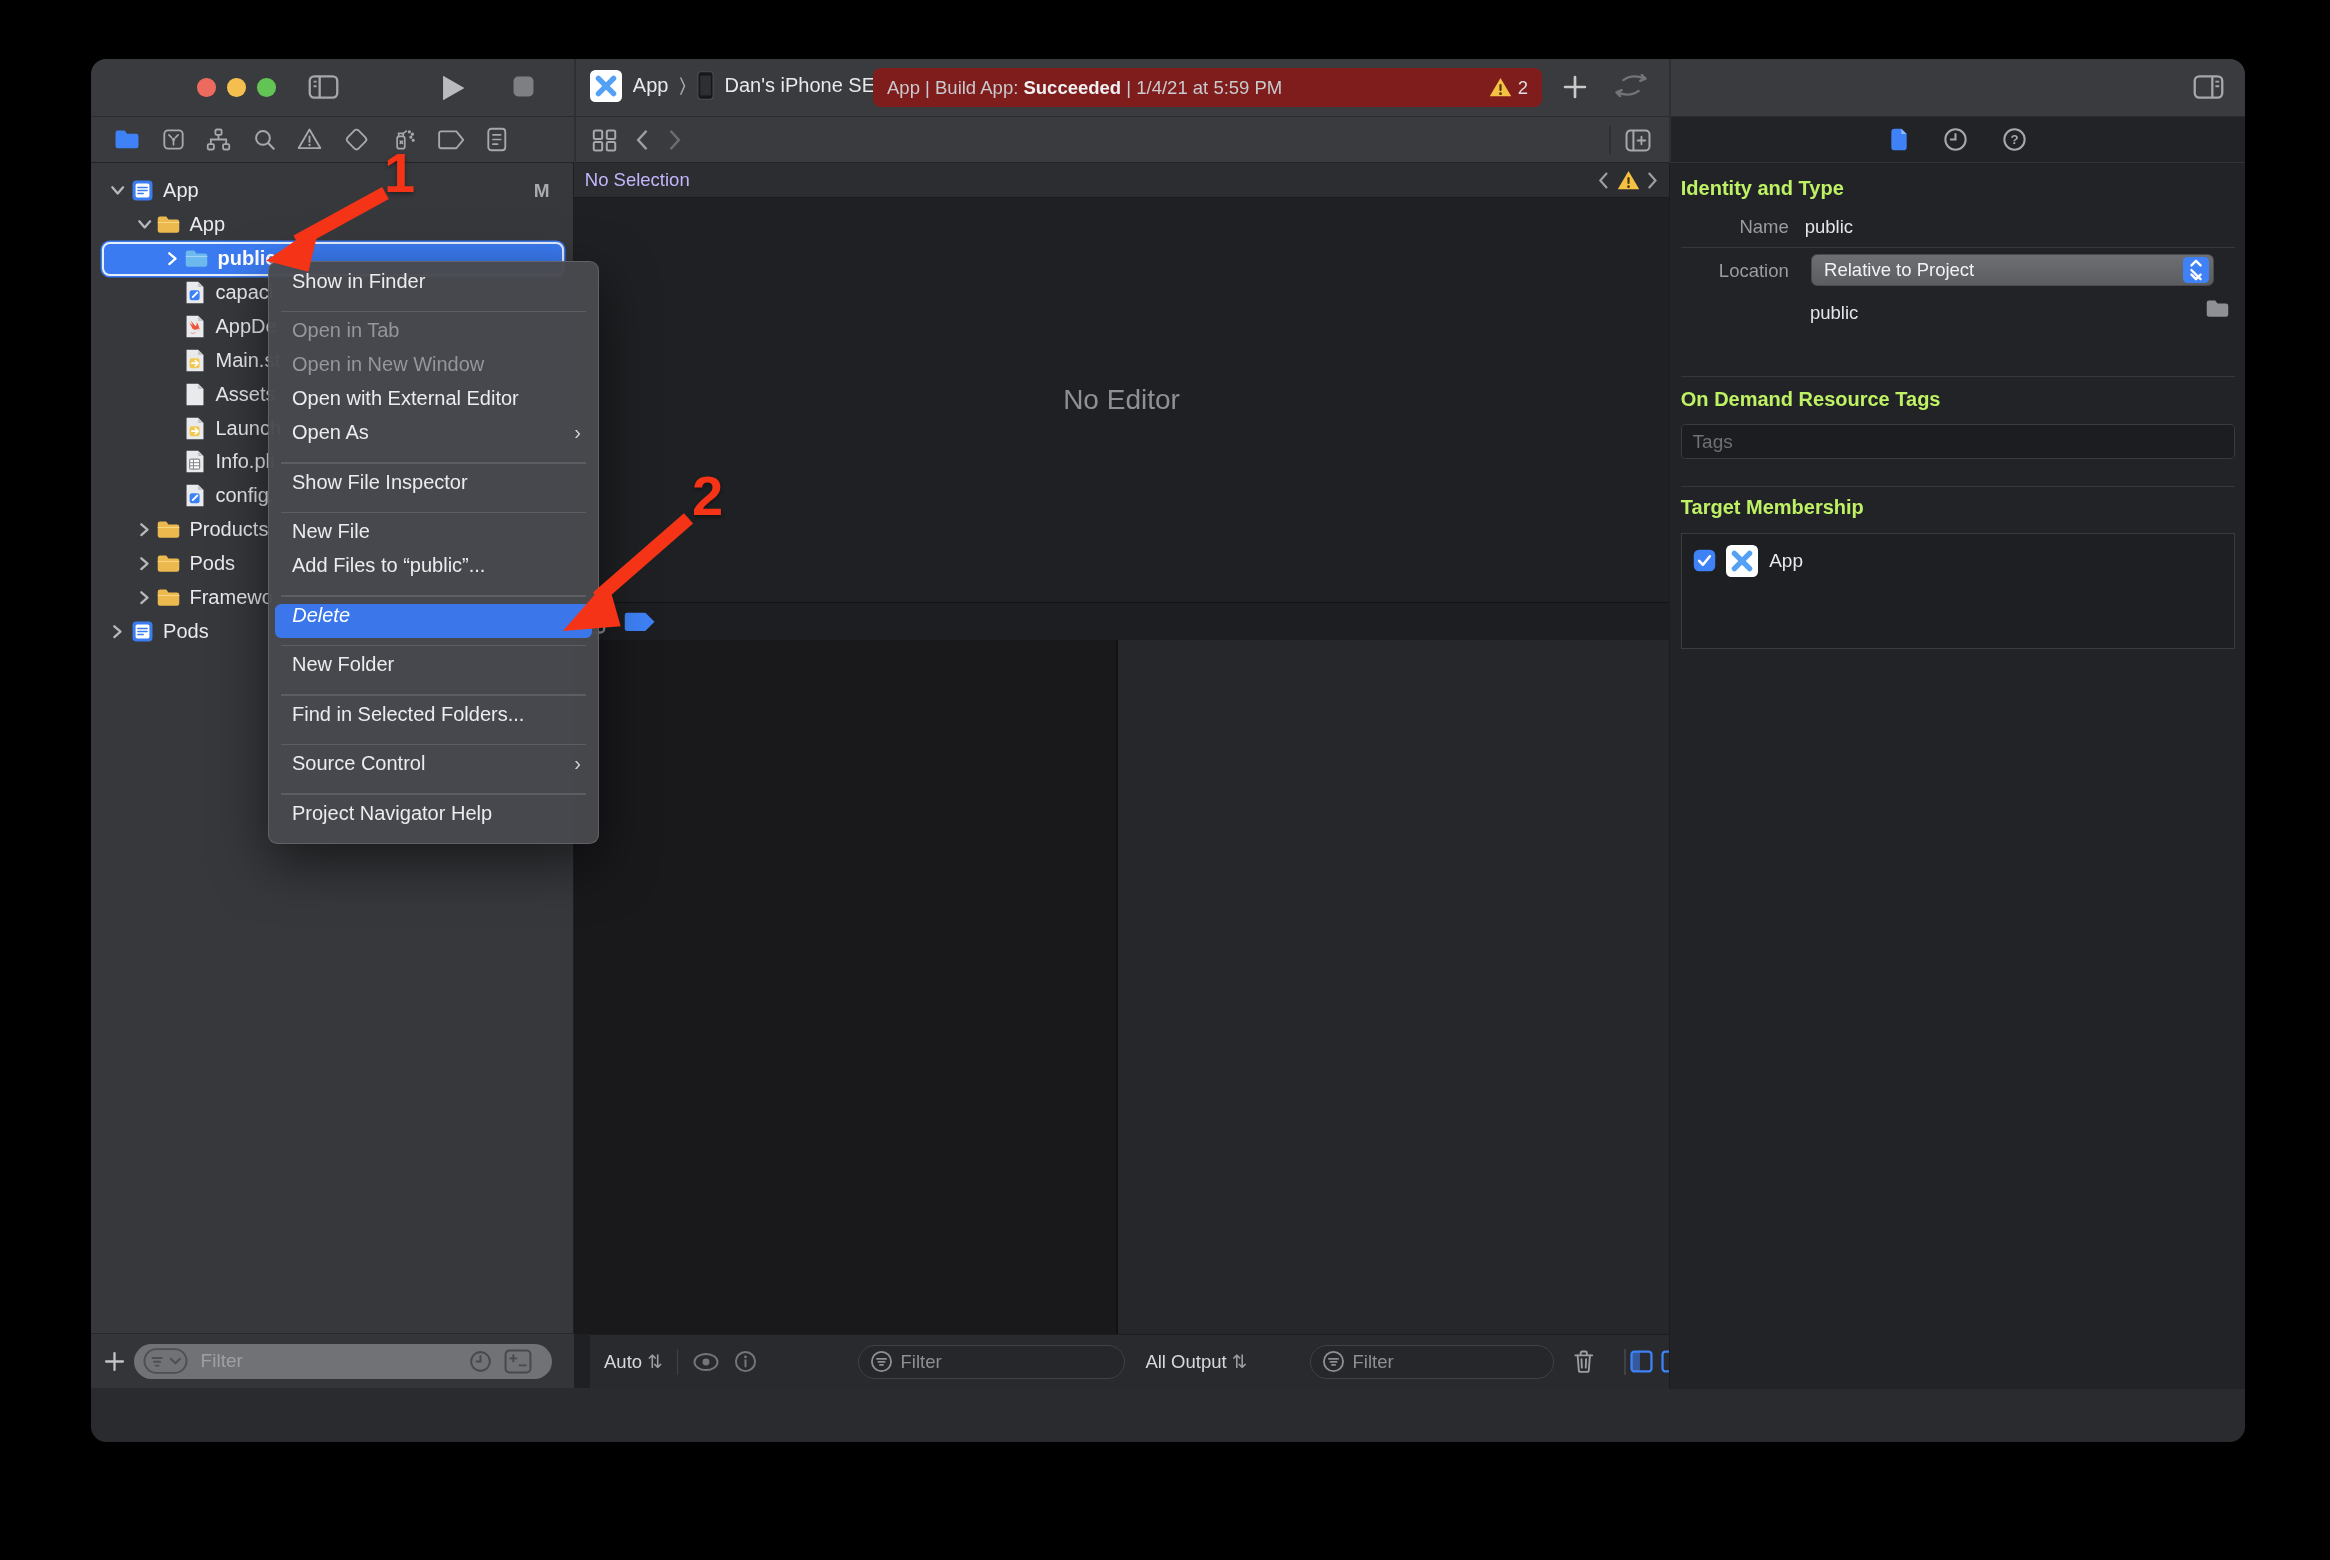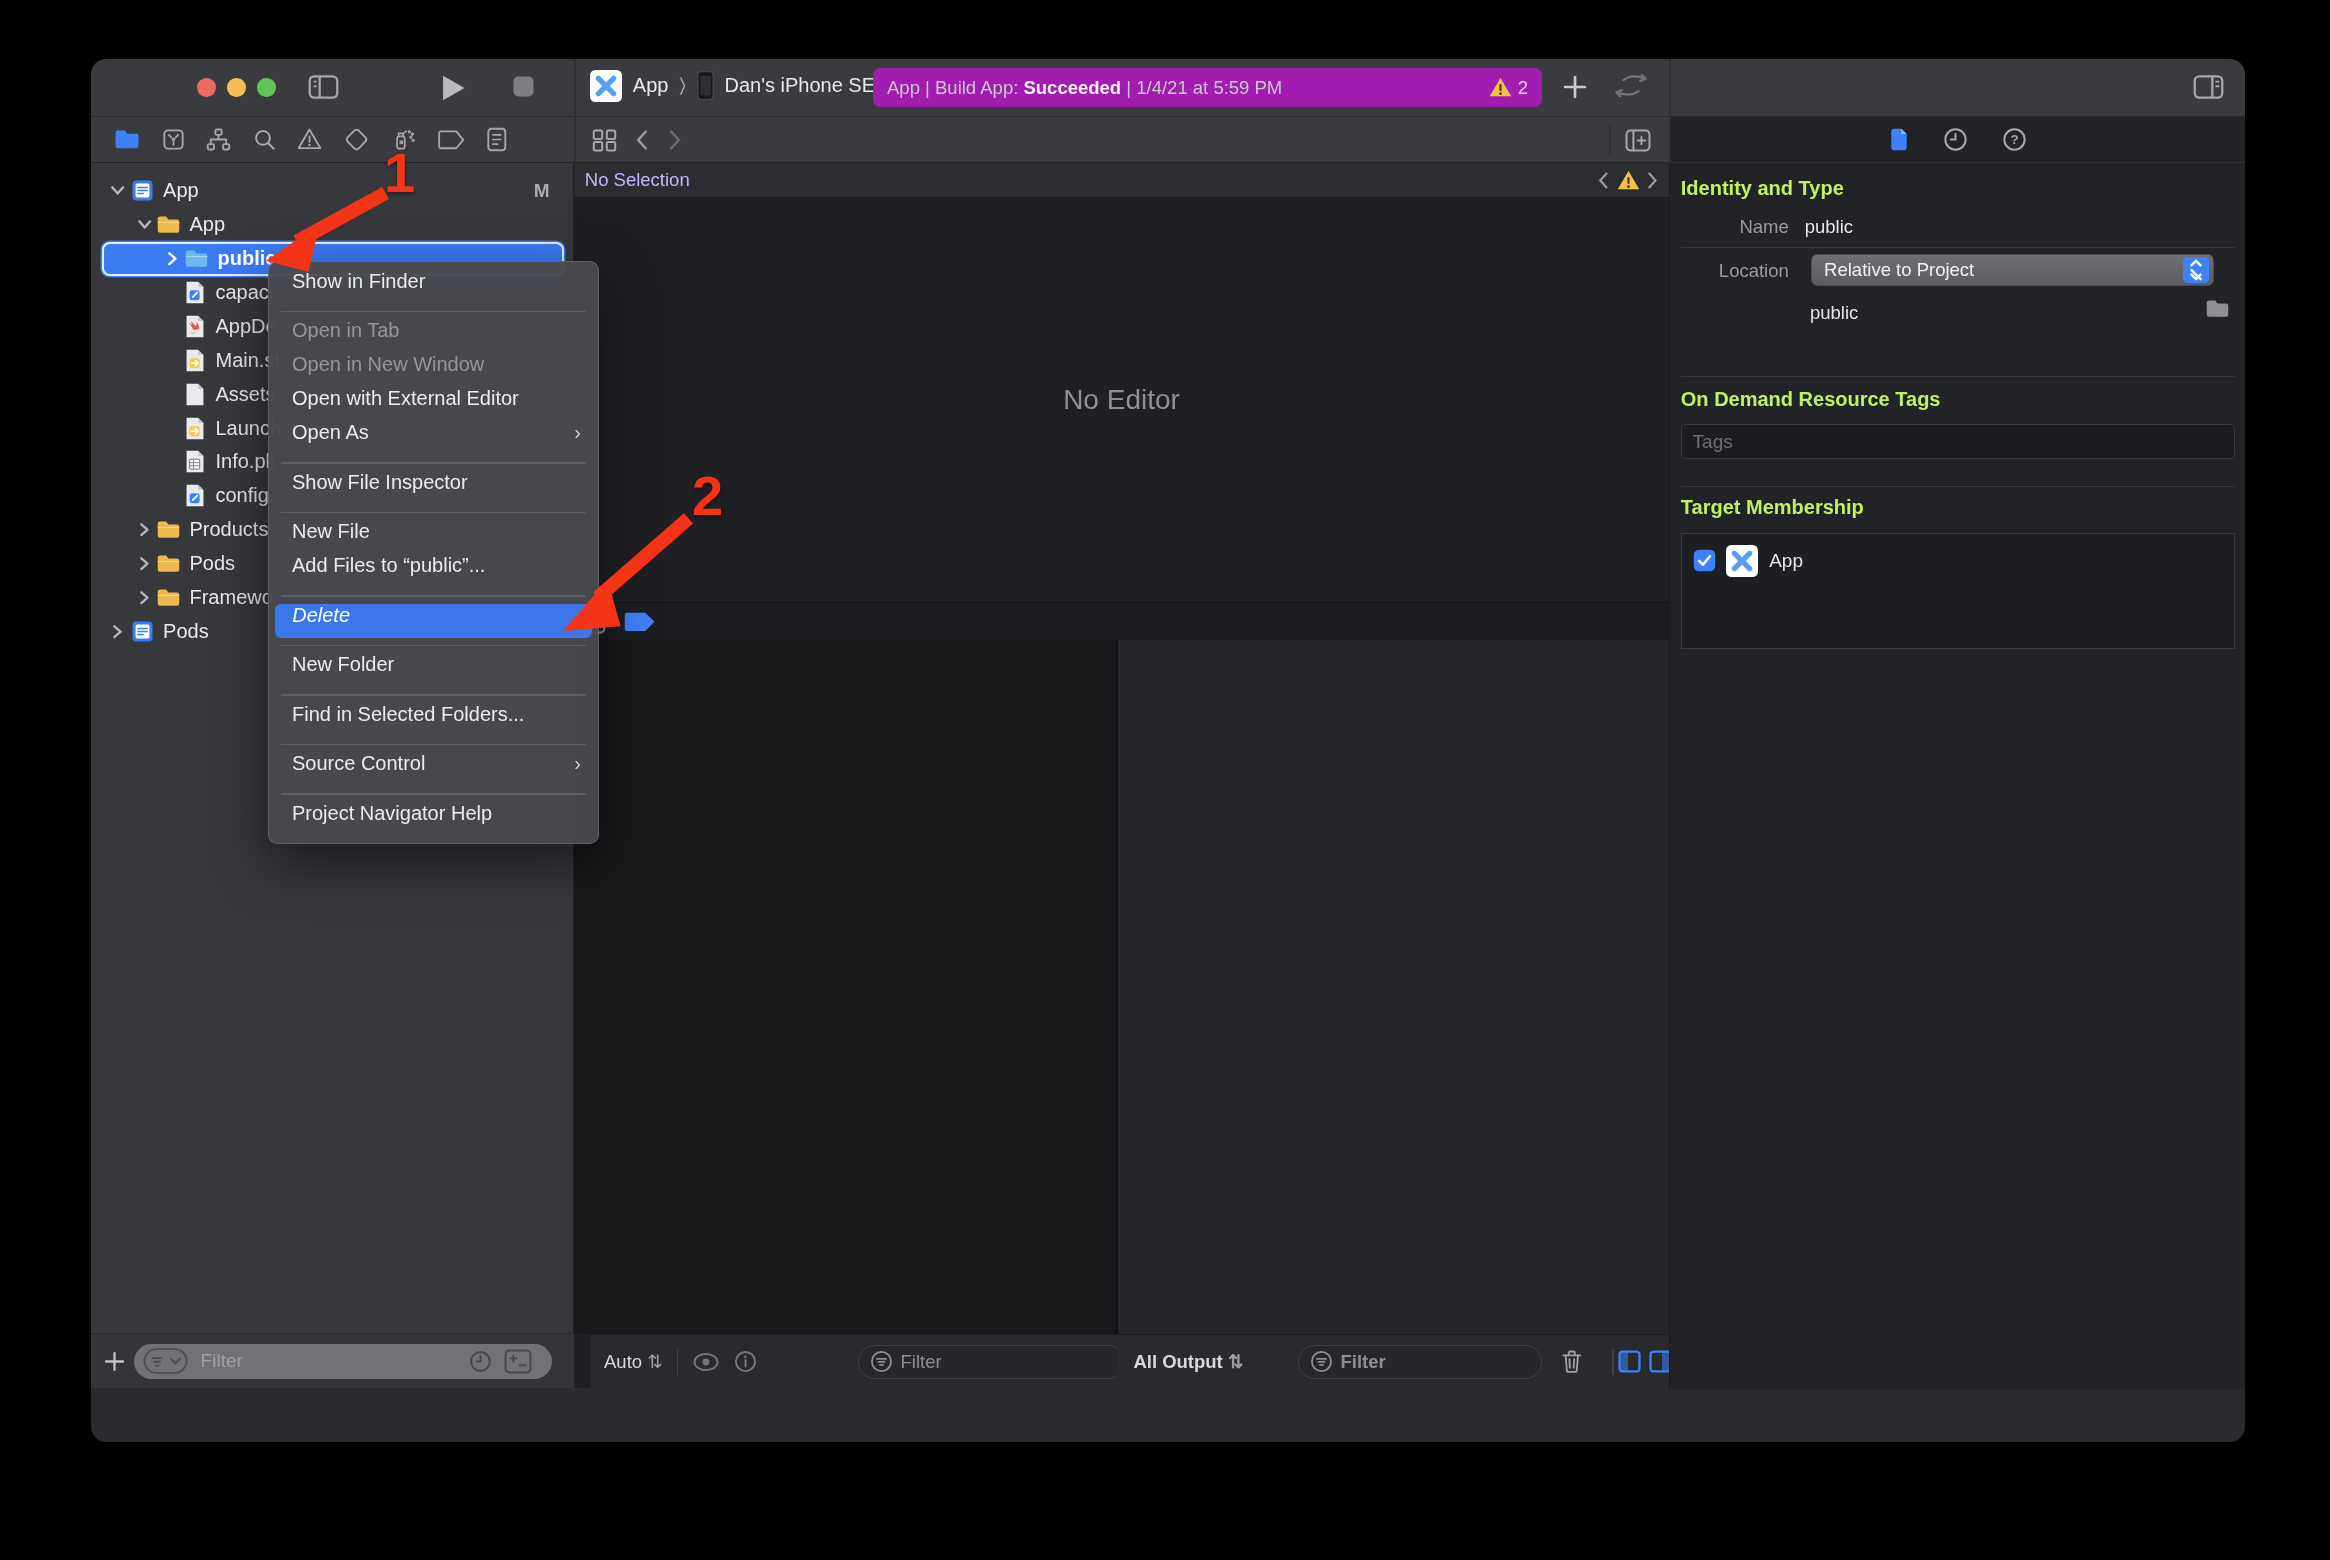--- a/index.html
+++ b/index.html
@@ -6,21 +6,21 @@
   .screen{position:relative;width:2330px;height:1561px;background:#000;overflow:hidden;
           font-family:"Liberation Sans",sans-serif;-webkit-font-smoothing:antialiased;}
   .window{position:absolute;left:91px;top:59px;width:2154px;height:1383px;background:#2a2b2e;
           border-radius:15.4px;overflow:hidden;box-shadow:0 31px 93px rgba(0,0,0,.7);}
   
   .titlebar{position:absolute;left:0;top:0;width:2154px;height:57px;background:#3a3b3e;border-bottom:0.8px solid #2a2b2d;}
   .tl{position:absolute;top:19px;width:18.5px;height:18.5px;border-radius:50%;}
   .seam{position:absolute;top:0;width:1.5px;height:104px;background:#2e2f31;z-index:3;}
   .tbtn{position:absolute;display:flex;align-items:center;justify-content:center;}
   .scheme{position:absolute;left:499px;top:10.8px;display:flex;align-items:center;gap:10.8px;color:#e8e9eb;font-size:20px;}
-  .statuspill{position:absolute;left:782px;top:9.3px;width:669px;height:39px;background:#a21caf;border-radius:7.7px;
+  .statuspill{position:absolute;left:782px;top:9.3px;width:669px;height:39px;background:#7f1d1d;border-radius:7.7px;
               display:flex;align-items:center;color:#c9cacd;font-size:18.5px;padding:0 14px;box-sizing:border-box;}
   .statuspill b{color:#f1f1f3;font-weight:bold;}
   .warnbadge{margin-left:auto;display:flex;align-items:center;gap:6.2px;color:#dddee0;}
   
   .tabstrip{position:absolute;left:0;top:58px;width:2154px;height:45px;background:#3a3b3e;border-bottom:0.8px solid #232426;}
   .navtabs{position:absolute;left:23px;top:0;height:45px;display:flex;align-items:center;gap:21.6px;}
   .navtabs .ic{cursor:pointer;}
   
   .navigator{position:absolute;left:0;top:104px;width:483px;height:1225px;background:#37383c;border-right:1.5px solid #1e1f21;box-sizing:border-box;}
   .tree{position:absolute;left:0;top:10.8px;width:100%;}
@@ -36,21 +36,21 @@
   .jumpbar{position:absolute;left:0;top:0;width:100%;height:35px;background:#2c2d30;border-bottom:0.8px solid #1b1c1e;
            display:flex;align-items:center;color:#c4b5fd;font-size:18.5px;box-sizing:border-box;padding:0 10.8px;}
   .noeditor{position:absolute;left:0;top:35px;width:100%;height:404px;display:flex;align-items:center;justify-content:center;
             color:#8f9095;font-size:28px;}
   .dbgstrip{position:absolute;left:0;top:439px;width:100%;height:39px;background:#1d1e21;border-top:0.8px solid #121315;
             display:flex;align-items:center;gap:17px;padding-left:14px;box-sizing:border-box;}
   .paneL{position:absolute;left:0;top:477px;width:542px;height:694px;background:#19191c;}
   .paneR{position:absolute;left:544px;top:477px;width:551px;height:694px;background:#26272b;}
   .dbgbar{position:absolute;bottom:0;height:54px;background:#292a2e;border-top:0.8px solid #1c1d1f;display:flex;align-items:center;color:#d8d9db;font-size:18.5px;box-sizing:border-box;}
   .dbgbar.left{left:16px;width:542px;padding-left:14px;}
-  .dbgbar.right{left:544px;width:551px;padding-left:15.4px;font-weight:bold;}
+  .dbgbar.right{left:556px;width:551px;padding-left:15.4px;}
   .ffield{height:34px;background:#26272a;border:1.5px solid #404144;border-radius:17px;display:flex;align-items:center;
           color:#8e8f93;font-size:18.5px;padding:0 10.8px;gap:7.7px;box-sizing:border-box;}
   .vr{width:1.5px;height:26px;background:#404144;margin:0 14px;}
   
   .inspector{position:absolute;left:1578px;top:58px;width:576px;height:1272px;background:#222327;border-left:1.5px solid #1b1c1e;box-sizing:border-box;}
   .insptabs{position:absolute;left:0;top:0;width:100%;height:45px;border-bottom:0.8px solid #323336;display:flex;align-items:center;justify-content:center;gap:34px;}
   .ins{position:absolute;color:#e4e5e7;font-size:18.5px;}
   .inshead{font-weight:bold;color:#bef264;font-size:20px;}
   .inslabel{color:#9b9c9f;text-align:right;width:108px;display:inline-block;}
   .hline{position:absolute;left:10.8px;width:554px;height:0.8px;background:#36373a;}

